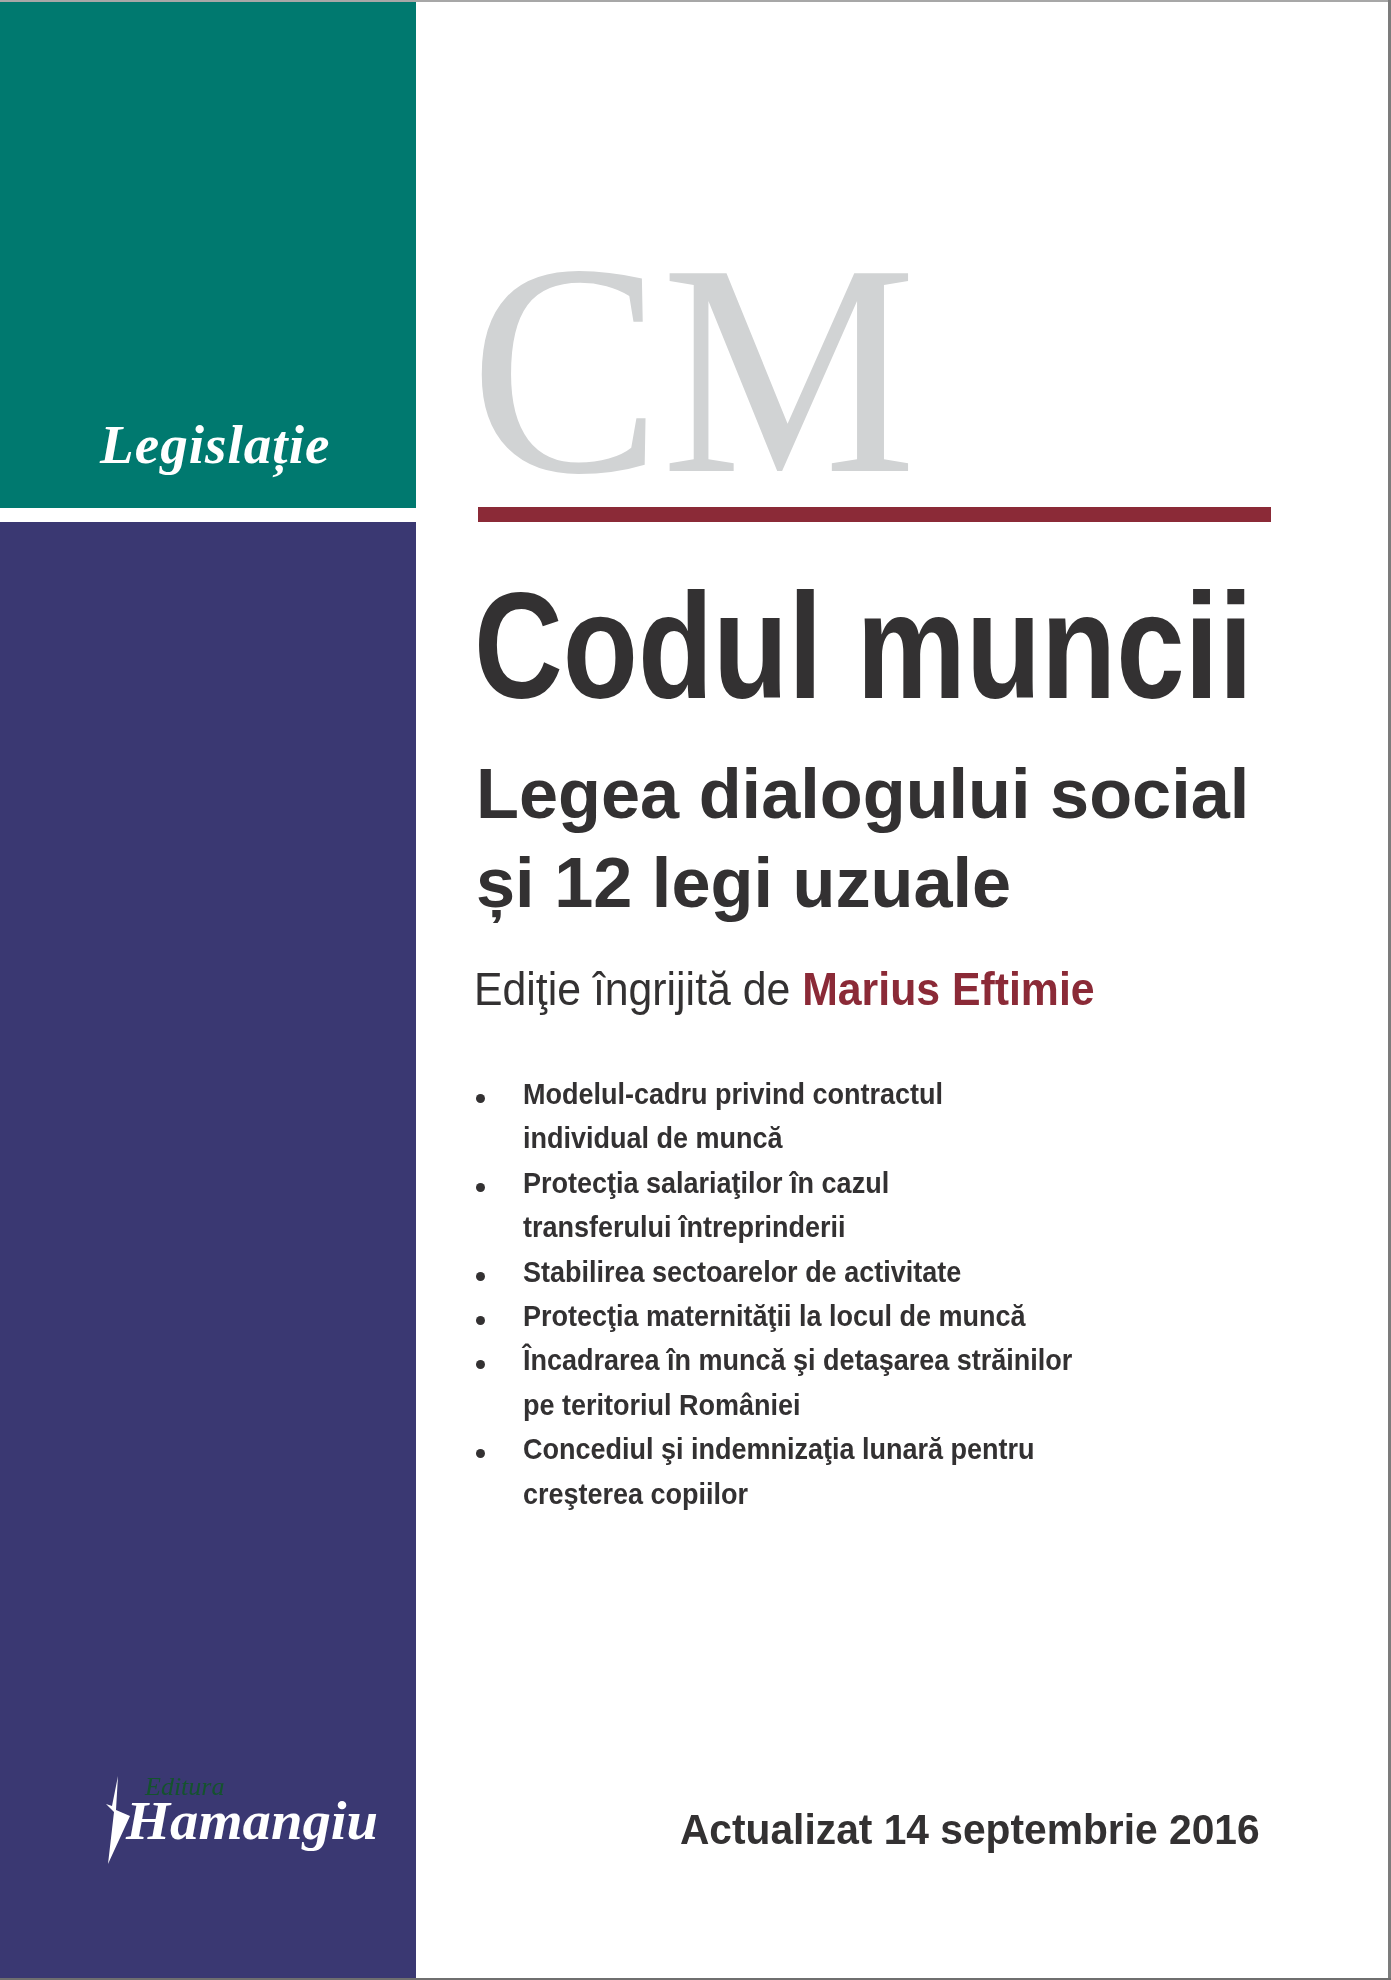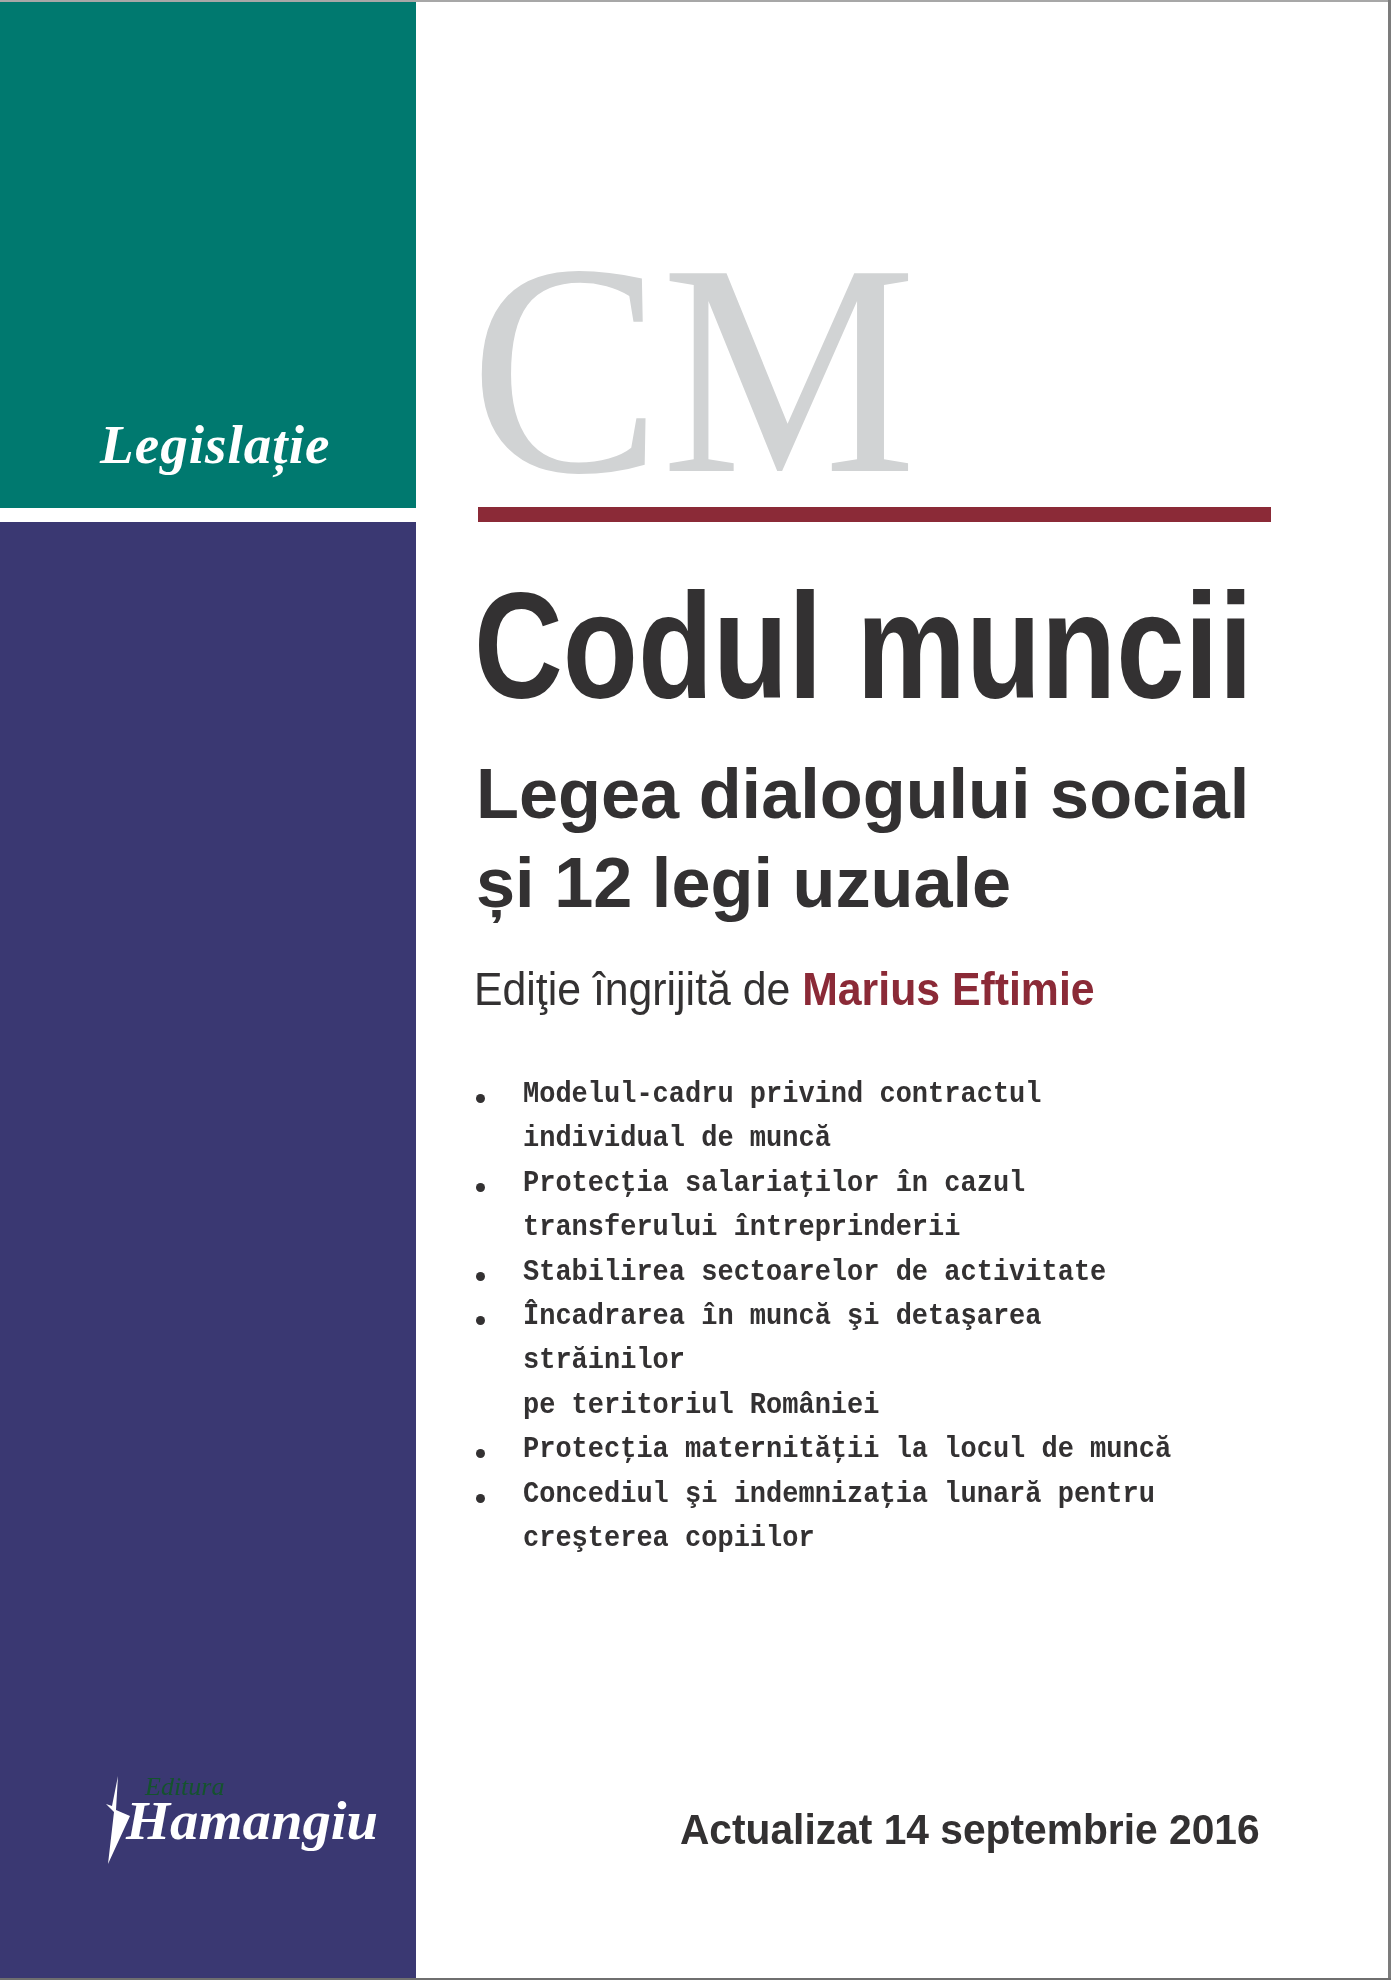--- a/index.html
+++ b/index.html
@@ -87,21 +87,20 @@
   .editor-name { font-weight: bold; color: #8b2a37; }
 
   .contents {
     position: absolute; left: 470px; top: 1072px; width: 820px;
     margin: 0; padding: 0; list-style: none;
   }
   .contents li {
     position: relative; padding-left: 53px;
     font-weight: bold; font-size: 30px; line-height: 44.4px;
     color: #333132;
-    font-family: Liberation Mono, monospace;
   }
   .contents li .txt {
     display: inline-block; white-space: pre-line;
     transform: scaleX(0.9); transform-origin: left top;
   }
   .bullet {
     position: absolute; left: 6px; top: 22px; width: 9px; height: 9px;
     border-radius: 50%; background: #333132;
   }
 
@@ -142,23 +141,23 @@
   <span>Ediţie îngrijită de</span>
   <span class="editor-name">Marius Eftimie</span>
 </div>
 
 <ul class="contents">
   <li><span class="bullet"></span><span class="txt">Modelul-cadru privind contractul
 individual de muncă</span></li>
   <li><span class="bullet"></span><span class="txt">Protecţia salariaţilor în cazul
 transferului întreprinderii</span></li>
   <li><span class="bullet"></span><span class="txt">Stabilirea sectoarelor de activitate</span></li>
+  <li><span class="bullet"></span><span class="txt">Protecţia maternităţii la locul de muncă</span></li>
   <li><span class="bullet"></span><span class="txt">Încadrarea în muncă şi detaşarea străinilor
 pe teritoriul României</span></li>
-  <li><span class="bullet"></span><span class="txt">Protecţia maternităţii la locul de muncă</span></li>
   <li><span class="bullet"></span><span class="txt">Concediul şi indemnizaţia lunară pentru
 creşterea copiilor</span></li>
 </ul>
 
 <div class="updated">Actualizat 14 septembrie 2016</div>
 
 <div class="frame-right"></div>
 <div class="frame-bottom"></div>
 
 </body></html>

